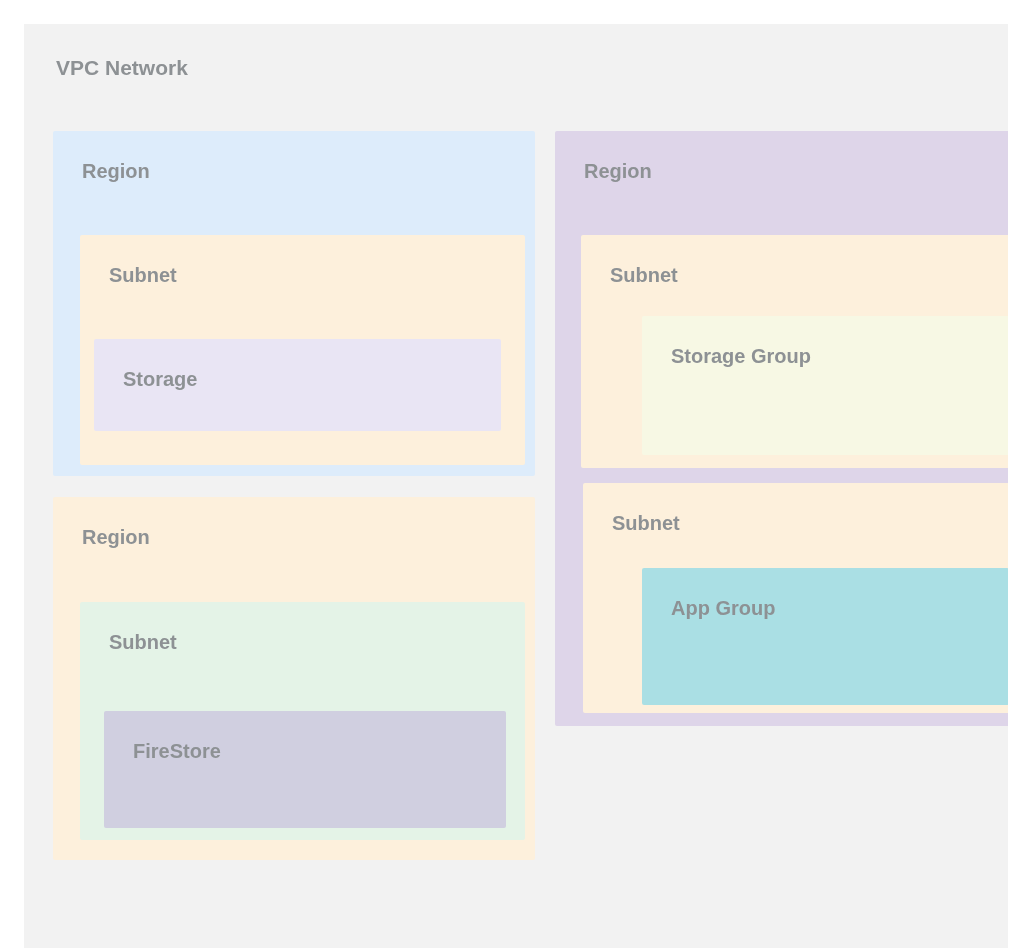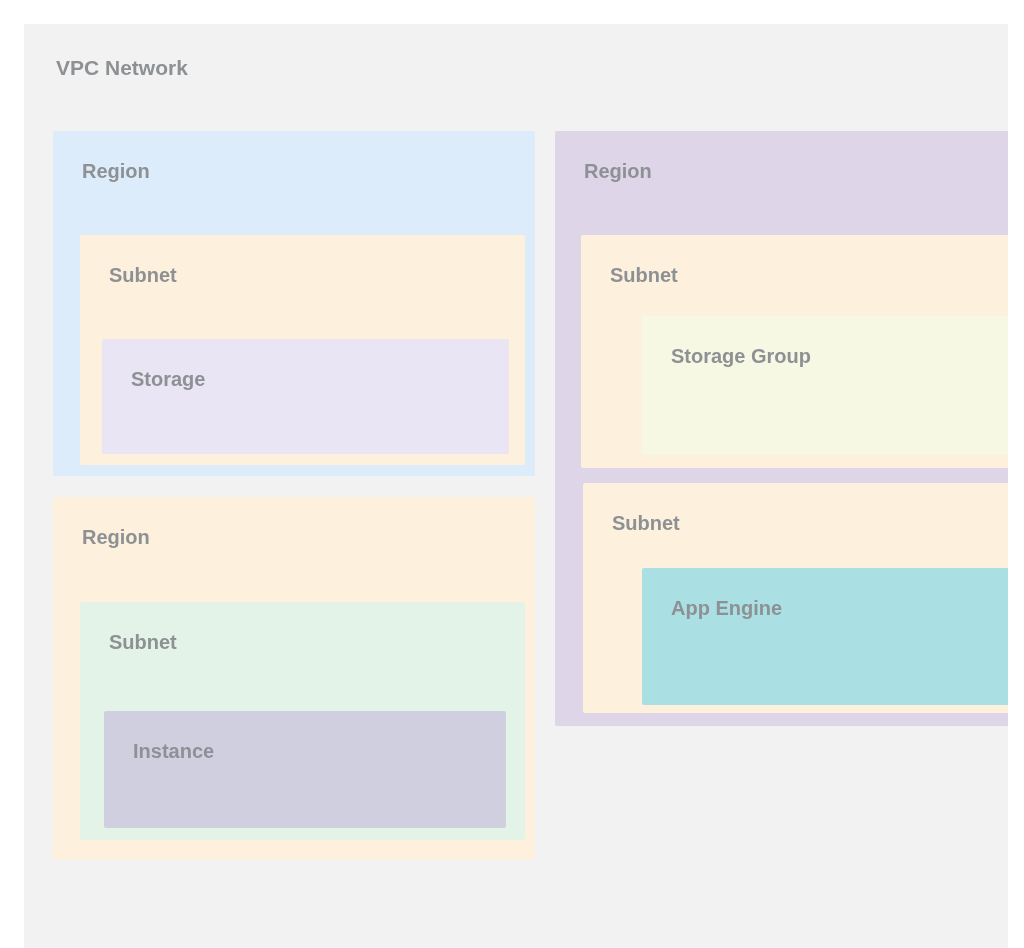--- a/index.html
+++ b/index.html
@@ -34,21 +34,21 @@
     position: absolute;
     left: 24px;
     top: 24px;
     color: var(--label-gray, #8d9194);
     font-size: 21px;
   }
 
   
   #region-blue   { left: 21px;  top: 99px;  width: 482px; height: 345px; background: var(--region-blue, #ddecfb); }
   #subnet-blue   { left: 19px;  top: 96px;  width: 445px; height: 230px; background: var(--subnet-cream, #fdf0dc); }
-  #storage-box   { left: 14px;  top: 96px;  width: 407px; height: 115px; background: var(--storage-lavender, #e9e5f4); }
+  #storage-box   { left: 6px;  top: 96px;  width: 407px; height: 92px; background: var(--storage-lavender, #e9e5f4); }
 
   
   #region-purple { left: 523px; top: 99px;  width: 481px; height: 595px; background: var(--region-purple, #ded5e9); }
   #subnet-p1     { left: 18px;  top: 96px;  width: 447px; height: 233px; background: var(--subnet-cream, #fdf0dc); }
   #instance-group-box { left: 53px; top: 73px; width: 368px; height: 139px; background: var(--instance-group-yellow, #f7f8e4); }
   #subnet-p2     { left: 20px;  top: 344px; width: 445px; height: 230px; background: var(--subnet-cream, #fdf0dc); }
   #app-engine-box { left: 51px; top: 77px;  width: 367px; height: 137px; background: var(--app-engine-teal, #aadfe4); }
 
   
   #region-cream  { left: 21px;  top: 465px; width: 482px; height: 363px; background: var(--region-cream, #fdf0dc); }
@@ -100,31 +100,31 @@
     <span class="label">Region</span>
     <div id="subnet-p1" class="box dots">
       <span class="label">Subnet</span>
       <div id="instance-group-box" class="box dots">
         <span class="label">Storage Group</span>
       </div>
     </div>
     <div id="subnet-p2" class="box dots">
       <span class="label">Subnet</span>
       <div id="app-engine-box" class="box dots">
-        <span class="label">App Engine</span>
+        <span class="label">App Group</span>
       </div>
     </div>
   </div>
 
   <div id="region-cream" class="box dots">
     <span class="label">Region</span>
     <div id="subnet-green" class="box dots">
       <span class="label">Subnet</span>
       <div id="firestore-box" class="box dots">
-        <span class="label">Instance</span>
+        <span class="label">FireStore</span>
       </div>
     </div>
   </div>
 
 
   <div id="hscrollbar">
     <div id="hscroll-thumb"></div>
   </div>
 
 </div>

